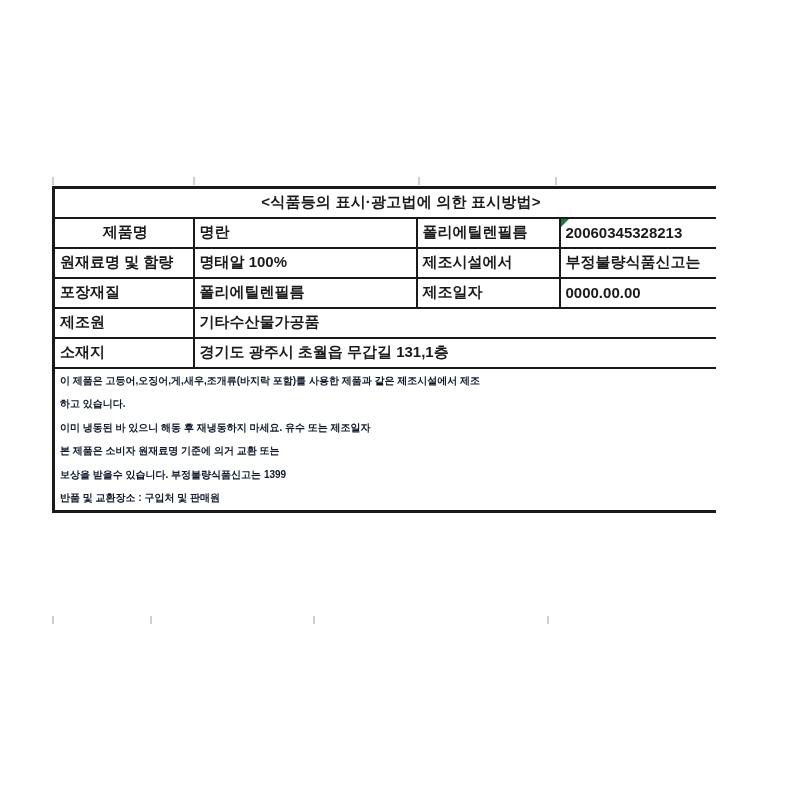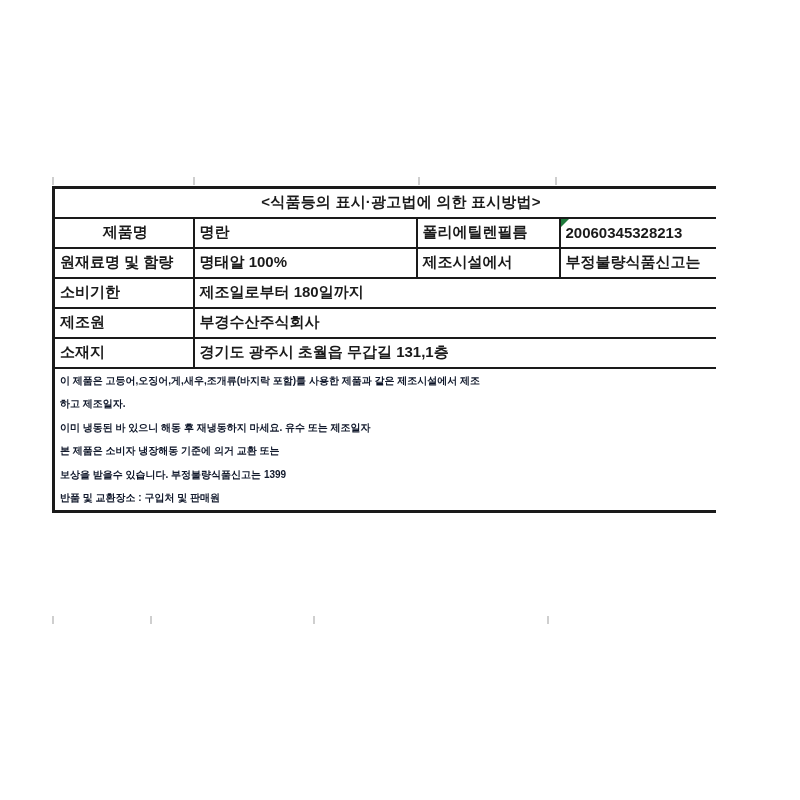--- a/index.html
+++ b/index.html
@@ -108,42 +108,44 @@
 
 
     <tr>
       <td>원재료명 및 함량</td>
       <td>명태알 100%</td>
       <td>제조시설에서</td>
       <td>부정불량식품신고는</td>
     </tr>
 
 
+    <tr>
+      <td>포장재질</td>
+      <td>폴리에틸렌필름</td>
+      <td>제조일자</td>
+      <td class="num">0000.00.00</td>
+    </tr>
 
-    <tr>
-      <td>소비기한</td>
-      <td colspan="3">제조일로부터 180일까지</td>
-    </tr>
 
     <tr>
       <td>제조원</td>
-      <td colspan="3">부경수산주식회사</td>
+      <td colspan="3">기타수산물가공품</td>
     </tr>
 
     <tr>
       <td>소재지</td>
       <td colspan="3">경기도 광주시 초월읍 무갑길 131,1층</td>
     </tr>
 
     <tr>
       <td colspan="4" class="notice-cell">
         <div class="notice-line">이 제품은 고등어,오징어,게,새우,조개류(바지락 포함)를 사용한 제품과 같은 제조시설에서 제조</div>
-        <div class="notice-line">하고 제조일자.</div>
+        <div class="notice-line">하고 있습니다.</div>
         <div class="notice-line">이미 냉동된 바 있으니 해동 후 재냉동하지 마세요. 유수 또는 제조일자</div>
-        <div class="notice-line">본 제품은 소비자 냉장해동 기준에 의거 교환 또는</div>
+        <div class="notice-line">본 제품은 소비자 원재료명 기준에 의거 교환 또는</div>
         <div class="notice-line">보상을 받을수 있습니다. 부정불량식품신고는 1399</div>
         <div class="notice-line">반품 및 교환장소 : 구입처 및 판매원</div>
       </td>
     </tr>
   </tbody>
     </table>
 
 </div>
 
 </body></html>

